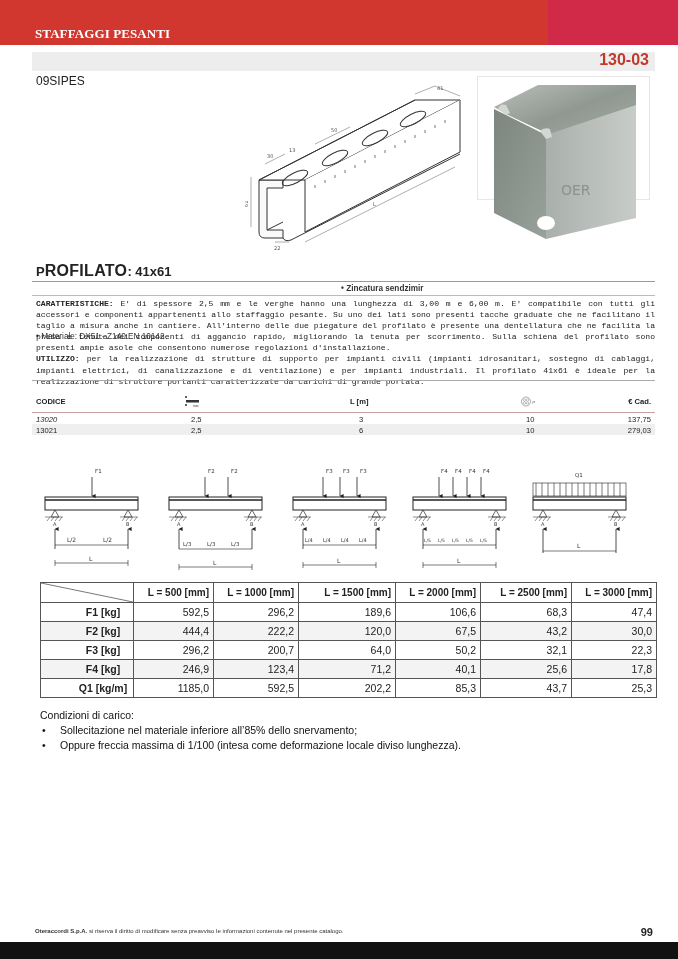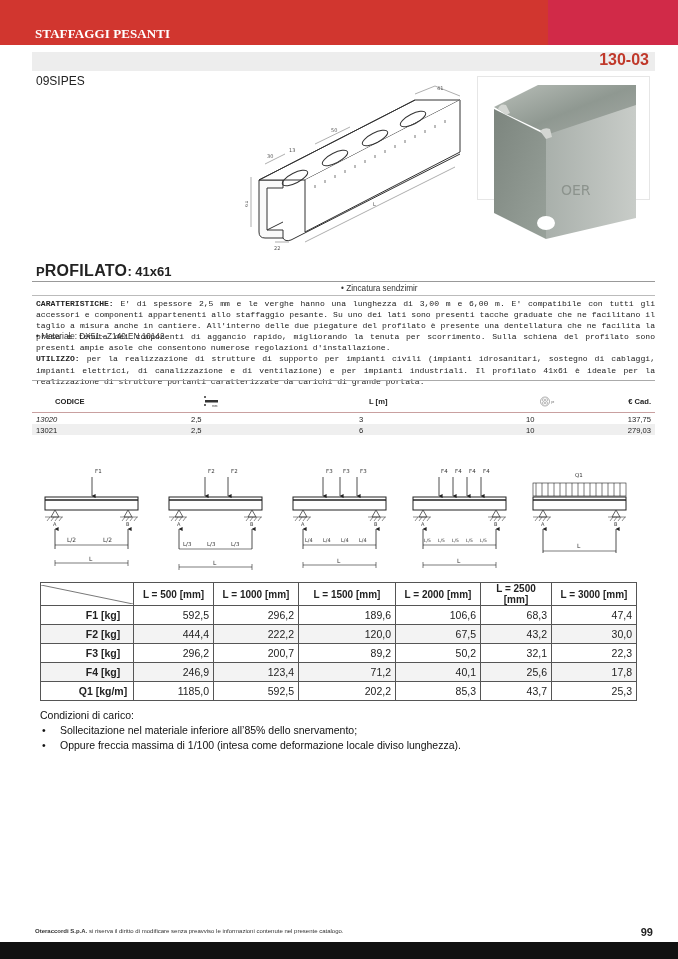--- a/index.html
+++ b/index.html
@@ -25,27 +25,27 @@
     .spec { position: absolute; top: 284px; font-size: 8.2px; color: #333; font-family: "Liberation Sans", sans-serif; }
 
     .desc { position: absolute; left: 36px; top: 298px; width: 619px; font-size: 8.1px; line-height: 11.1px; color: #222; font-family: Liberation Mono, monospace; text-align: justify; }
     .desc b { font-weight: bold; }
 
     .ptable { position: absolute; left: 32px; top: 393px; width: 623px; font-size: 7.6px; font-family: "Liberation Sans", sans-serif; }
     .ptable .hdr { height: 20px; position: relative; border-bottom: 1.5px solid #c9a0a0; }
     .ptable .row { height: 11px; position: relative; }
     .ptable .row.alt { background: #efefef; }
     .ptable .cell { position: absolute; top: 2px; }
-    .ptable .hdr .cell { top: 4px; font-weight: bold; margin-left: 19px; }
+    .ptable .hdr .cell { top: 4px; font-weight: bold; }
 
     .diagrams { position: absolute; left: 40px; top: 465px; width: 600px; height: 110px; }
 
     .ltable { position: absolute; left: 40px; top: 582px; border-collapse: collapse; font-family: "Liberation Sans", sans-serif; font-size: 10.5px; }
     .ltable td, .ltable th { border: 1px solid #555; height: 19px; padding: 0 4px; }
-    .ltable th { font-weight: bold; text-align: center; font-size: 10px; background: #fff; }
+    .ltable th { font-weight: bold; text-align: right; font-size: 10px; background: #fff; }
     .ltable td.lbl { text-align: center; font-weight: bold; width: 92px; padding-left: 36px; }
     .ltable td.val { text-align: right; }
     .ltable tr.alt td { background: #f3f3f3; }
     .ltable .diag { width: 92px; position: relative; padding: 0; }
 
     .conditions { position: absolute; left: 40px; top: 708px; font-size: 10.5px; font-family: "Liberation Sans", sans-serif; color: #111; line-height: 15px; }
     .conditions .bul { display: flex; }
     .conditions .dot { width: 20px; padding-left: 2px; }
 
     .footer-note { position: absolute; left: 35px; top: 928px; font-size: 6px; color: #333; font-family: "Liberation Sans", sans-serif; }
@@ -144,21 +144,21 @@
     <path d="M12 26 Q14 20 20 22 L24 30 L20 32 Z" fill="#d3d6d2"></path>
     <path d="M54 48 Q58 44 64 46 L66 54 L60 56 Z" fill="#d3d6d2"></path>
     <ellipse cx="60" cy="140" rx="9" ry="7" fill="#ffffff"></ellipse>
     <text x="75" y="112" font-size="14" fill="#8c938d" font-family="DejaVu Sans, sans-serif">OER</text>
   </svg>
 </div>
 
 <div class="profile-title"><span>P</span><span class="sc">ROFILATO</span><span>: 41x61</span></div>
 <div class="rule" style="top:281px;"></div>
 <div class="spec" style="left:36px;margin-top:48px;">• Materiale: DX51 - Z140 EN 10142</div>
-<div class="spec" style="left:341px;">• Zincatura sendzimir</div>
+<div class="spec" style="left:341px;font-weight:bold;">• Zincatura sendzimir</div>
 <div class="rule" style="top:295px; background:#bbb;"></div>
 
 <div class="desc">
   <b>CARATTERISTICHE:</b><span> E' di spessore 2,5 mm e le verghe hanno una lunghezza di 3,00 m e 6,00 m. E' compatibile con tutti gli accessori e componenti appartenenti allo staffaggio pesante. Su uno dei lati sono presenti tacche graduate che ne facilitano il taglio a misura anche in cantiere. All'interno delle due piegature del profilato è presente una dentellatura che ne facilita la presa e tenuta dei componenti di aggancio rapido, migliorando la tenuta per scorrimento. Sulla schiena del profilato sono presenti ampie asole che consentono numerose regolazioni d'installazione.</span><br>
   <b>UTILIZZO:</b><span> per la realizzazione di strutture di supporto per impianti civili (impianti idrosanitari, sostegno di cablaggi, impianti elettrici, di canalizzazione e di ventilazione) e per impianti industriali. Il profilato 41x61 è ideale per la realizzazione di strutture portanti caratterizzate da carichi di grande portata.</span>
 </div>
 <div class="rule" style="top:380px; background:#aaa;"></div>
 
 <div class="ptable">
   <div class="hdr">
@@ -341,21 +341,21 @@
       <tr>
     <th class="diag">
       <svg width="92" height="19" style="display:block">
             <line x1="0" y1="0" x2="92" y2="19" stroke="#555" stroke-width="0.8"></line>
           </svg>
     </th>
     <th style="width:80px">L = 500 [mm]</th>
     <th style="width:85px">L = 1000 [mm]</th>
     <th style="width:97px">L = 1500 [mm]</th>
     <th style="width:85px">L = 2000 [mm]</th>
-    <th style="width:71px">L = 2500 [mm]</th>
+    <th style="width:91px">L = 2500 [mm]</th>
     <th style="width:85px">L = 3000 [mm]</th>
   </tr>
   <tr>
     <td class="lbl">F1  [kg]</td>
     <td class="val">592,5</td>
     <td class="val">296,2</td>
     <td class="val">189,6</td>
     <td class="val">106,6</td>
     <td class="val">68,3</td>
     <td class="val">47,4</td>
@@ -366,21 +366,21 @@
     <td class="val">222,2</td>
     <td class="val">120,0</td>
     <td class="val">67,5</td>
     <td class="val">43,2</td>
     <td class="val">30,0</td>
   </tr>
   <tr>
     <td class="lbl">F3  [kg]</td>
     <td class="val">296,2</td>
     <td class="val">200,7</td>
-    <td class="val">89,2</td>
+    <td class="val">64,0</td>
     <td class="val">50,2</td>
     <td class="val">32,1</td>
     <td class="val">22,3</td>
   </tr>
   <tr class="alt">
     <td class="lbl">F4  [kg]</td>
     <td class="val">246,9</td>
     <td class="val">123,4</td>
     <td class="val">71,2</td>
     <td class="val">40,1</td>

